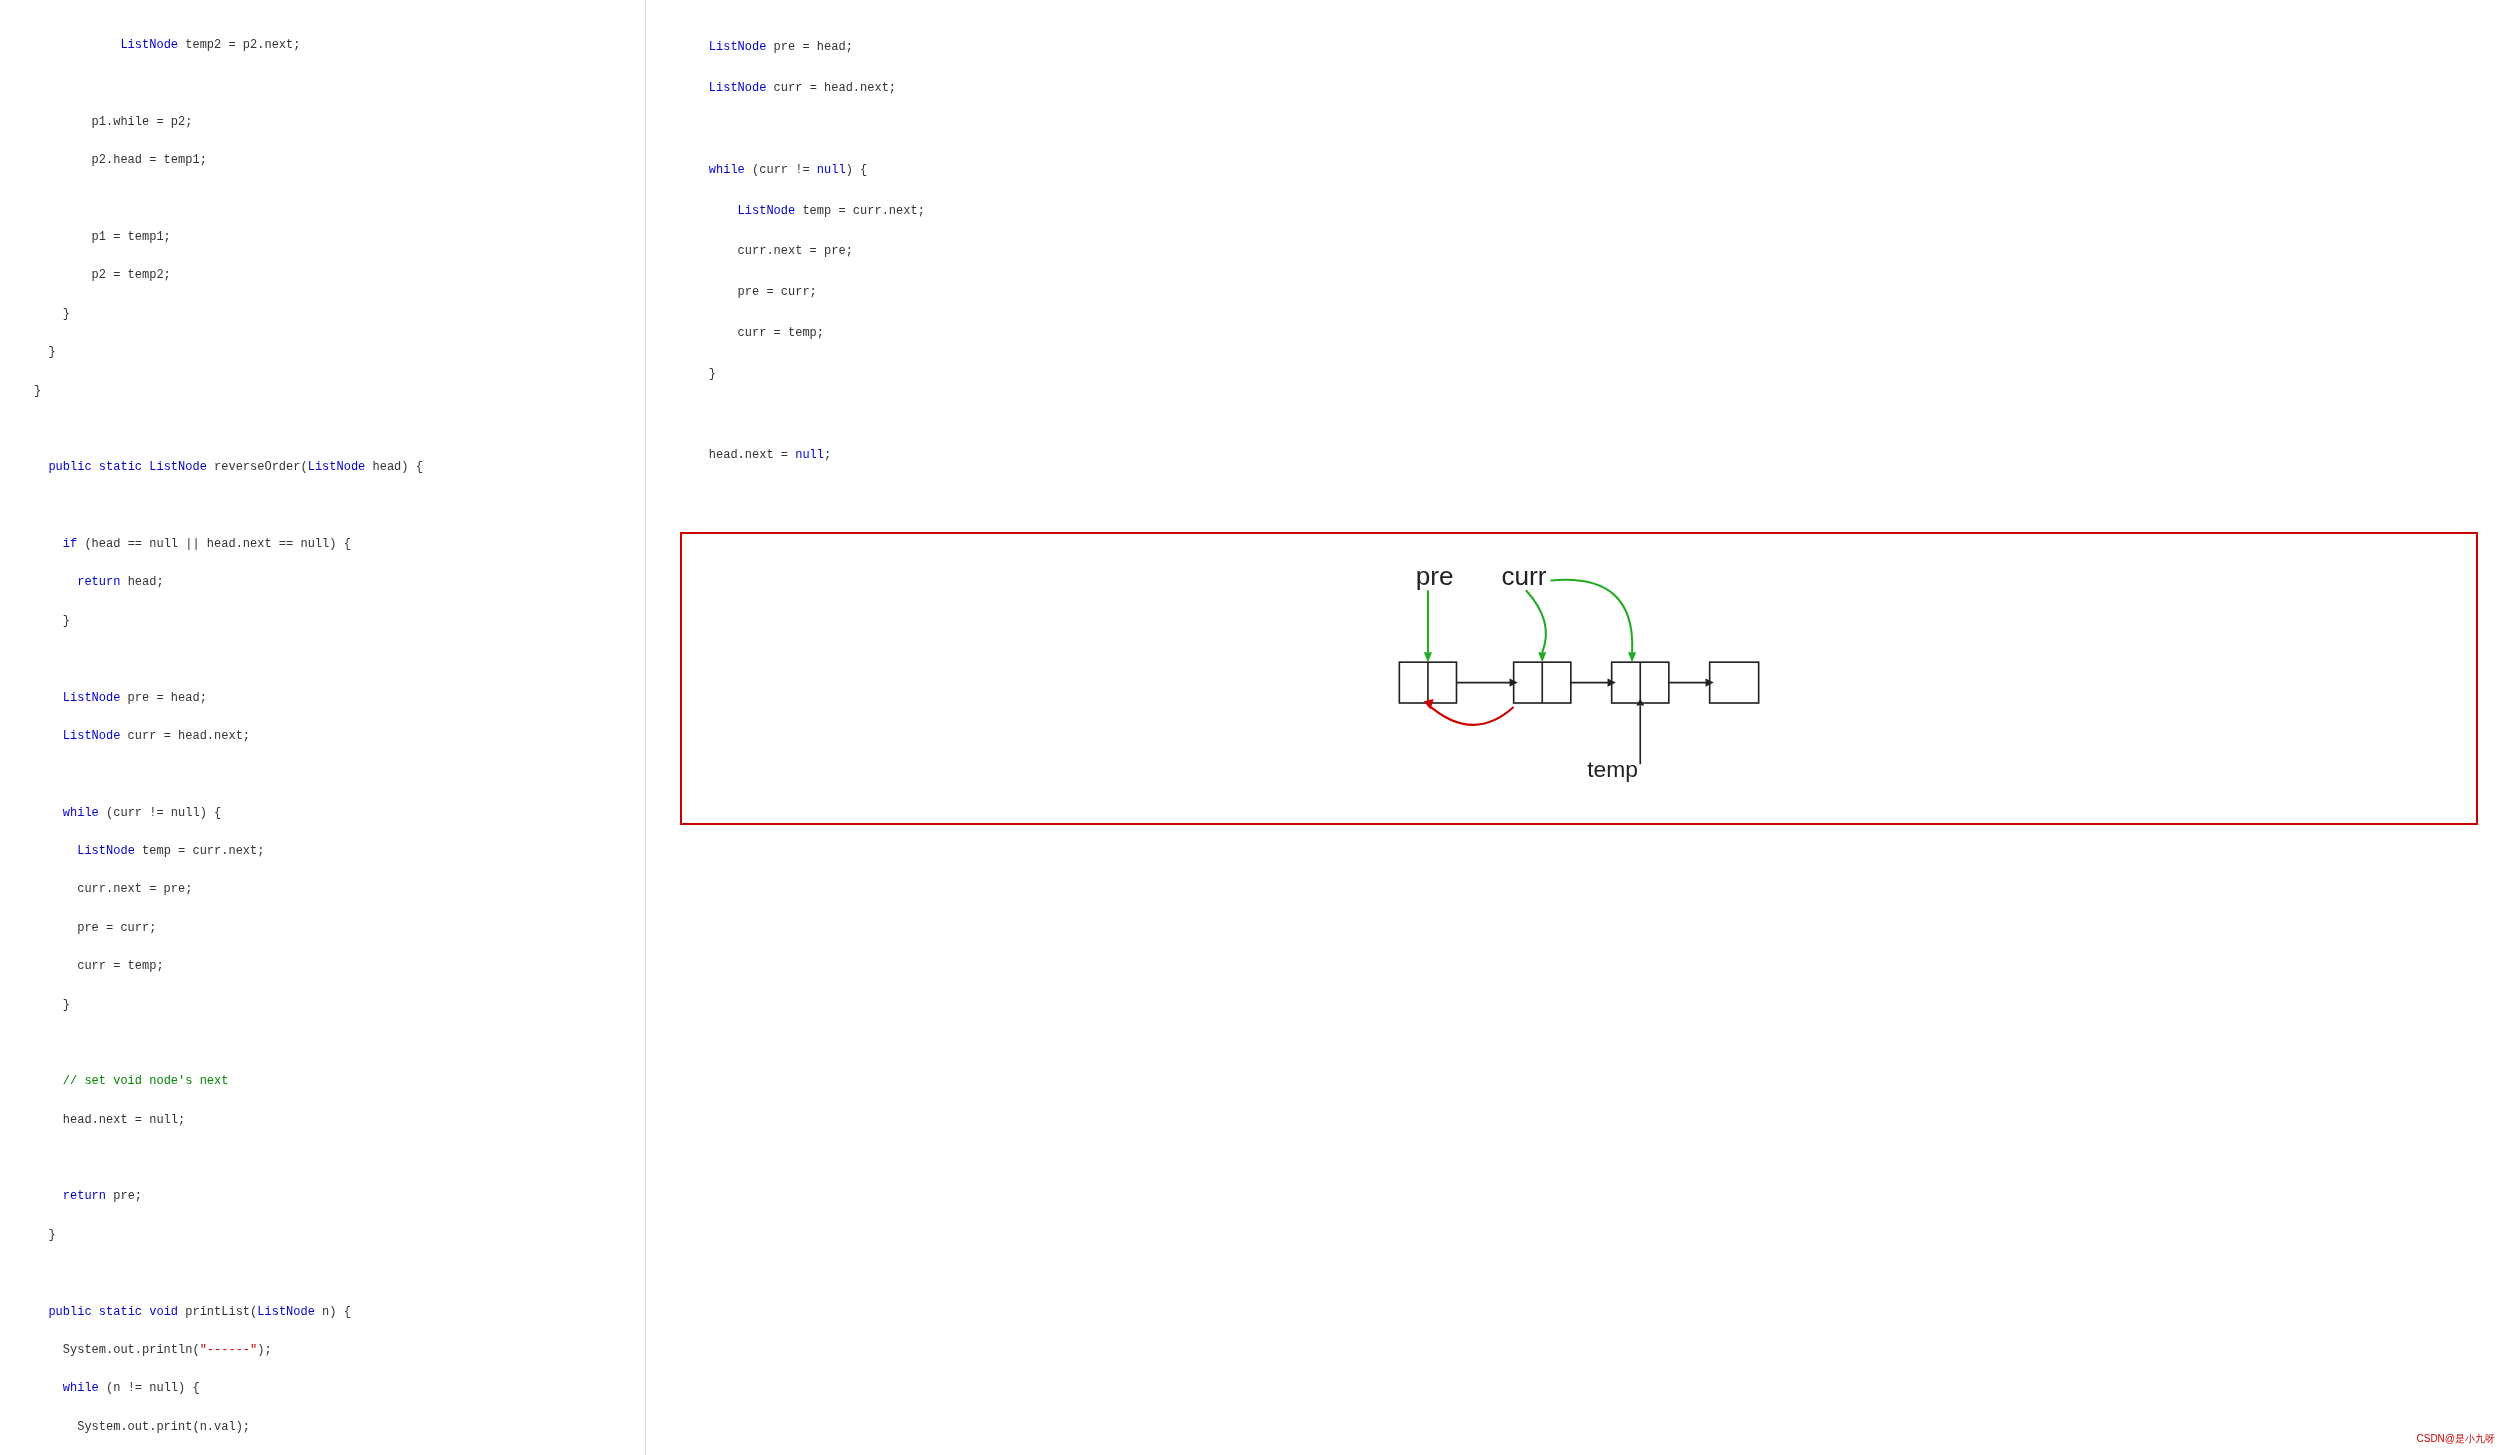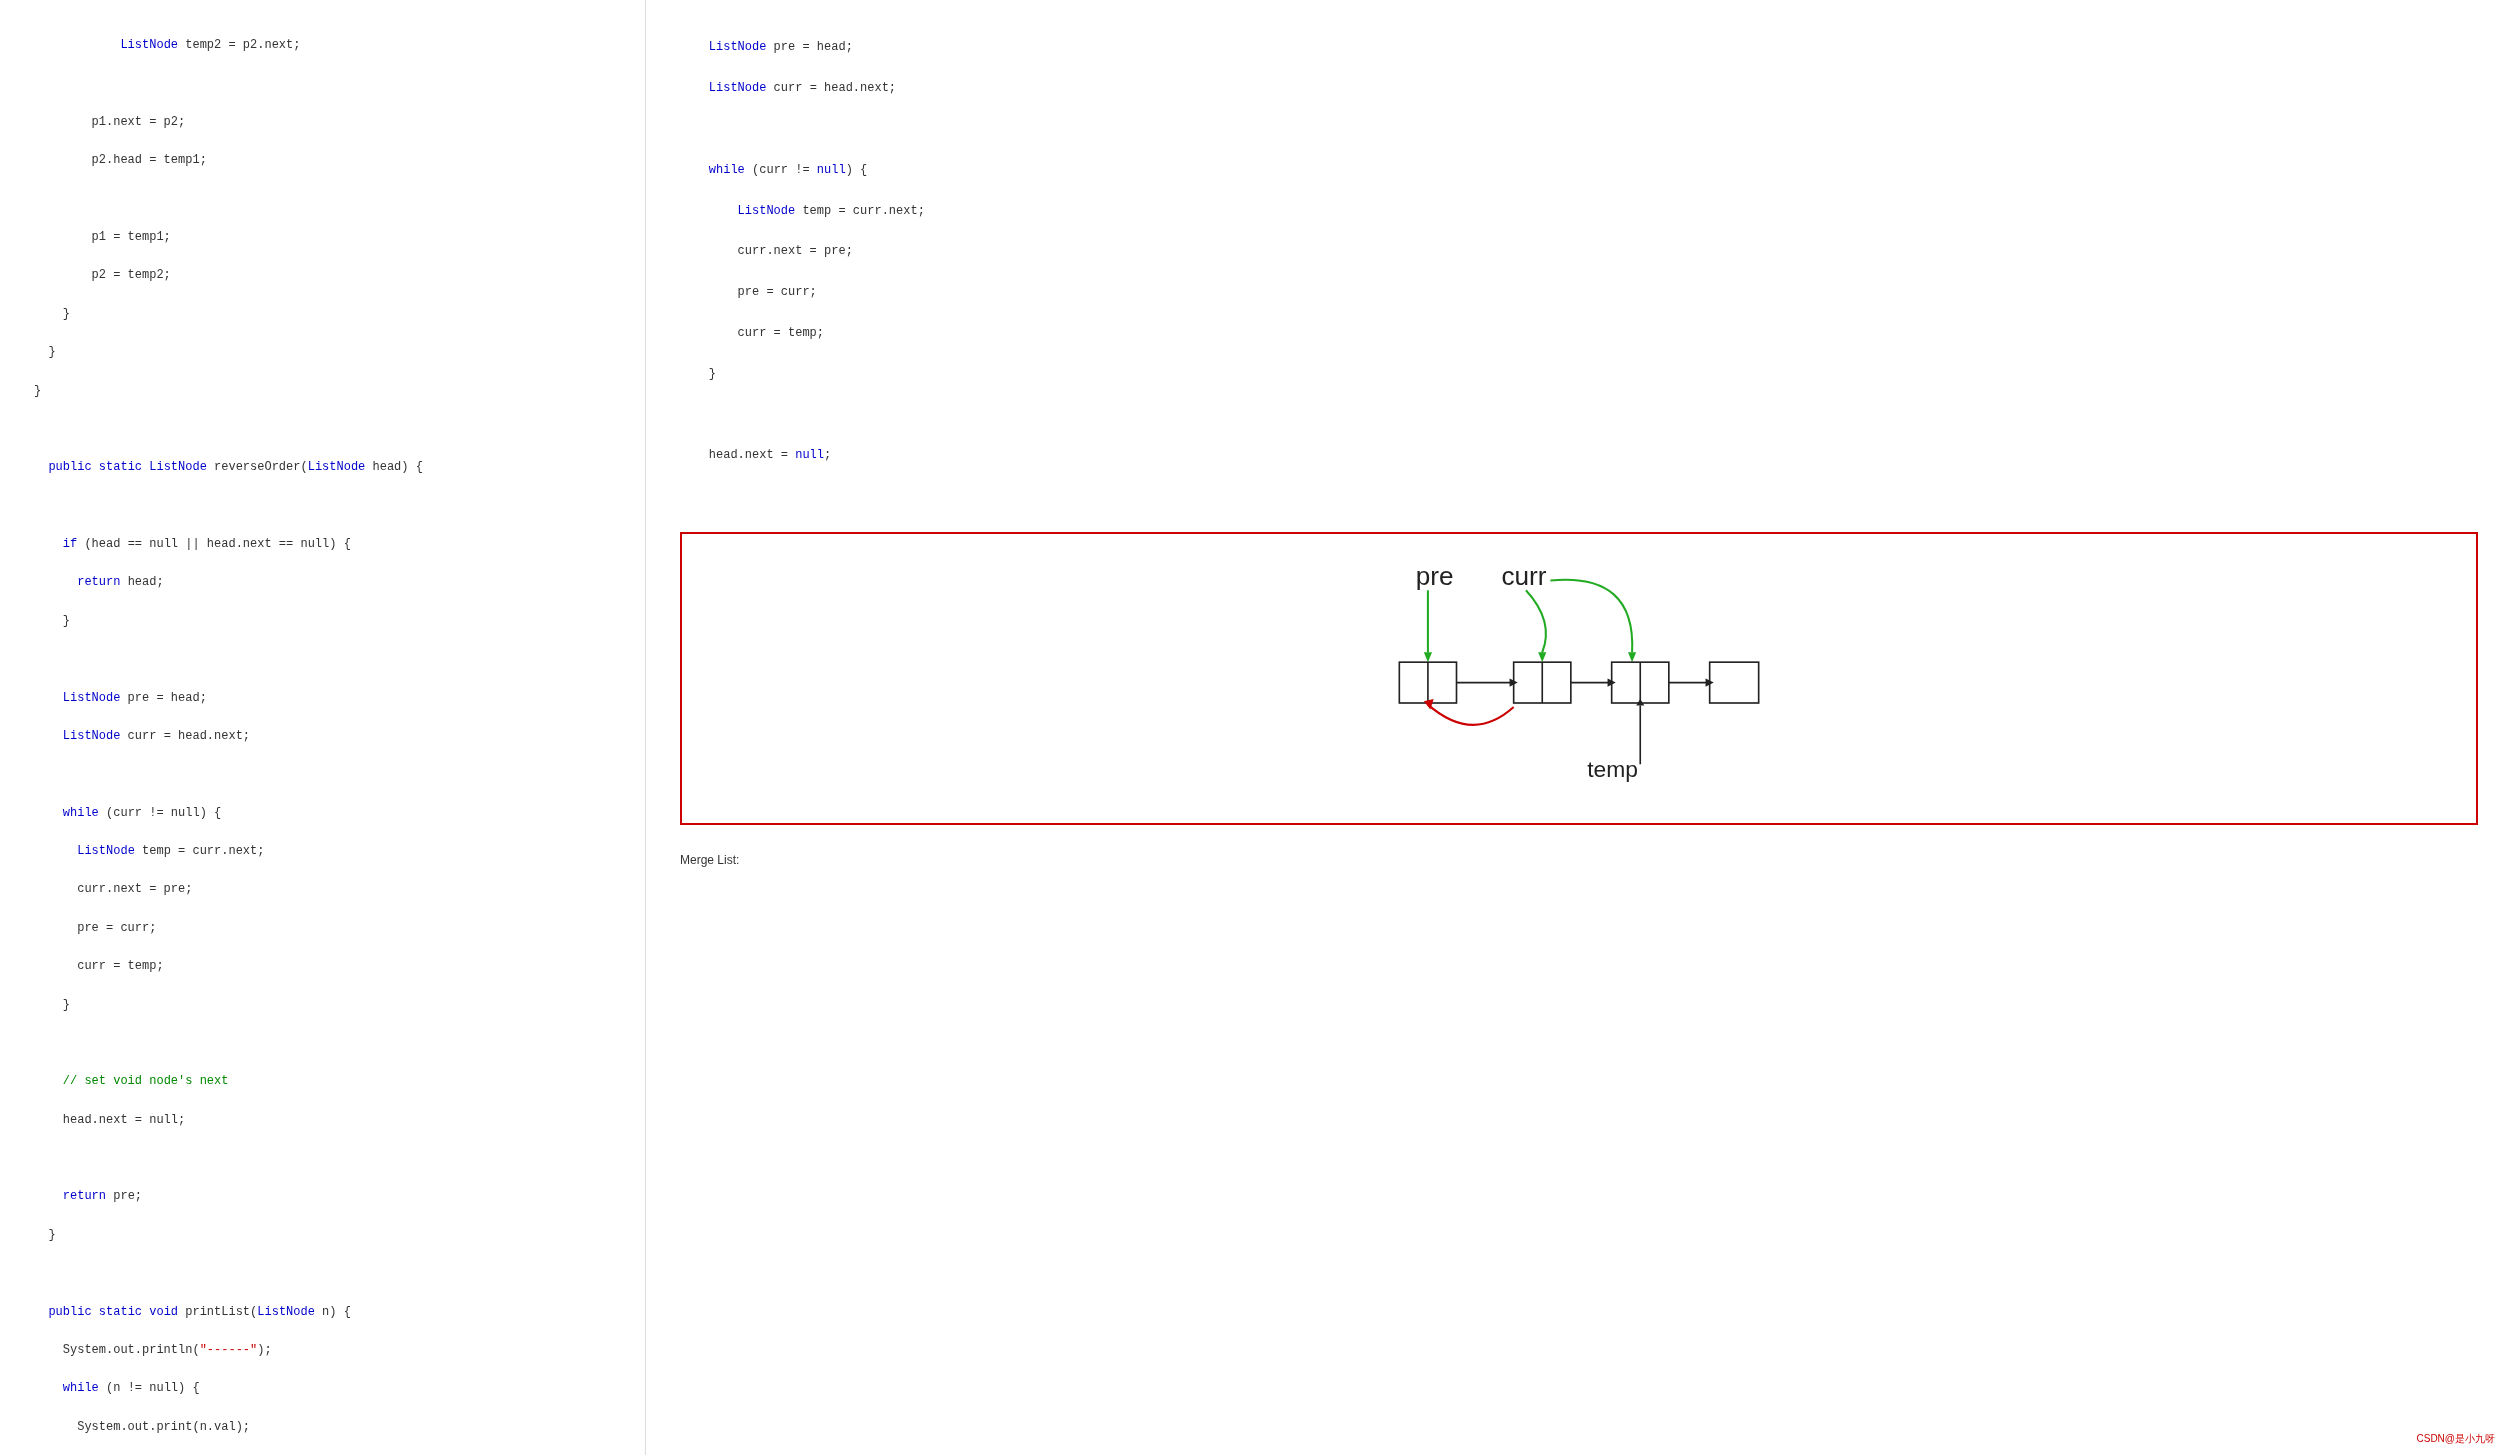--- a/index.html
+++ b/index.html
@@ -92,21 +92,21 @@
       font-family: Arial, sans-serif;
     }
   </style>
 </head>
 <body>
 
 <div class="left-panel">
   <div class="code-block">
 <span class="code-line">            <span class="type">ListNode</span> temp2 = p2.next;</span>
 <span class="code-line">&nbsp;</span>
-<span class="code-line">        p1.next = p2;</span>
+<span class="code-line">        p1.while = p2;</span>
 <span class="code-line">        p2.head = temp1;</span>
 <span class="code-line">&nbsp;</span>
 <span class="code-line">        p1 = temp1;</span>
 <span class="code-line">        p2 = temp2;</span>
 <span class="code-line">    }</span>
 <span class="code-line">  }</span>
 <span class="code-line">}</span>
 <span class="code-line">&nbsp;</span>
 <span class="code-line">  <span class="kw">public</span> <span class="kw">static</span> <span class="type">ListNode</span> reverseOrder(<span class="type">ListNode</span> head) {</span>
 <span class="code-line">&nbsp;</span>
@@ -197,19 +197,16 @@
       <path d="M 210 185 Q 160 230 105 182" stroke="#cc0000" stroke-width="2.5" fill="none"></path>
       <polygon points="100,178 108,188 112,175" fill="#cc0000"></polygon>
 
       <text x="300" y="270" font-family="'Segoe Script', cursive, sans-serif" font-size="28" fill="#222">temp</text>
 
       <line x1="365" y1="255" x2="365" y2="183" stroke="#222" stroke-width="2"></line>
       <polygon points="360,183 370,183 365,175" fill="#222"></polygon>
     </svg>
   </div>
 
-  <div class="bottom-section">
-    <span class="section-text">Merge List:</span>
-  </div>
 </div>
 
 <div class="watermark">CSDN@是小九呀</div>
 
 
 </body></html>

